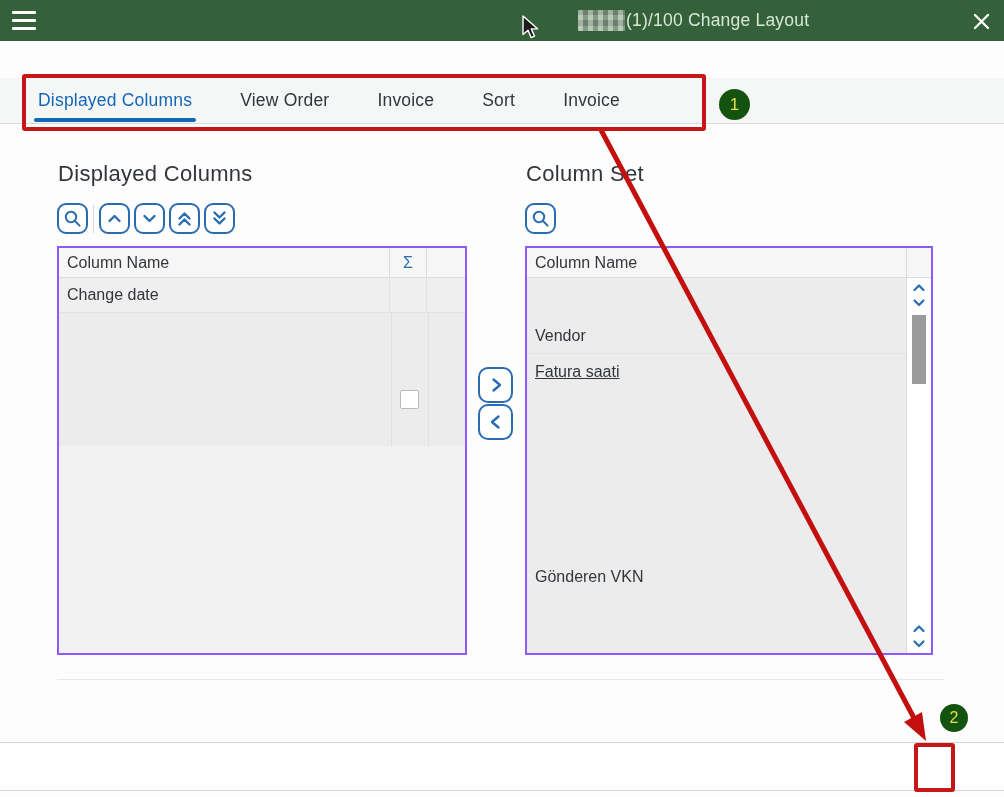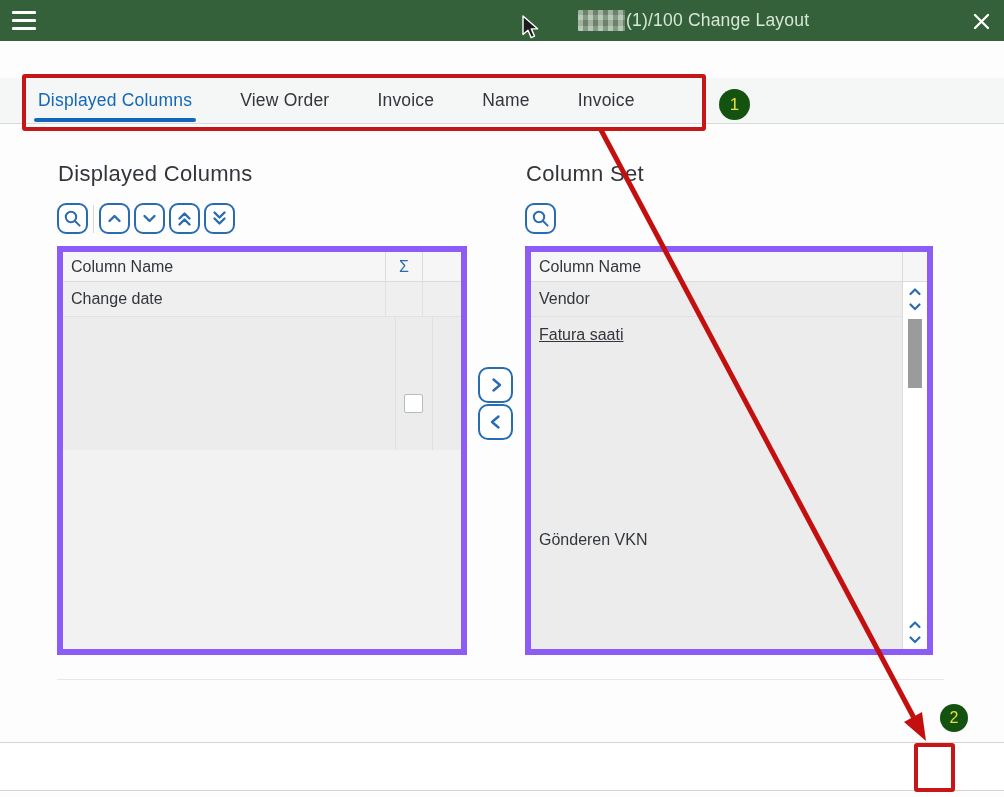--- a/index.html
+++ b/index.html
@@ -38,42 +38,42 @@
 
   
   .toolbar { position:absolute; display:flex; gap:4px; align-items:center; }
   .toolbar-left { left:57px; top:203px; }
   .toolbar-right { left:525px; top:203px; }
   .icon-btn { width:31px; height:31px; background:#fff; border:2.2px solid #2a6cb0; border-radius:9px;
               display:flex; align-items:center; justify-content:center; cursor:pointer; padding:0; }
   .tb-divider { width:1px; height:28px; background:#d8d8d8; margin:0 1px; }
 
   
-  .card { position:absolute; top:246px; height:409px; border:6px solid #8b5cf6; background:#f2f2f3; }
+  .card { position:absolute; top:246px; height:409px; border:2px solid #8b5cf6; background:#f2f2f3; }
   .card-left { left:57px; width:410px; }
   .card-right { left:525px; width:408px; background:#ececed; display:flex; flex-direction:column; }
   .thead { display:flex; height:30px; background:#f6f6f7; border-bottom:1px solid #dcdcdd;
            font-size:16px; color:#32363a; }
   .th-name { flex:1; display:flex; align-items:center; padding-left:8px; }
   .th-sum { width:37px; border-left:1px solid #dcdcdd; display:flex; align-items:center; justify-content:center;
             color:#2a6cb0; font-size:16px; }
   .th-extra { width:39px; border-left:1px solid #dcdcdd; }
   .trow { display:flex; height:35px; background:#efeff0; border-bottom:1px solid #e1e1e2;
           font-size:16px; cursor:pointer; }
   .td-name { flex:1; display:flex; align-items:center; padding-left:8px; }
   .td-sum { width:37px; } .td-extra { width:39px; }
   .tbody-fill { position:relative; height:133px; background:#ececed; }
   .vsep { position:absolute; top:0; bottom:0; width:1px; background:#e0e0e1; }
   .vsep-1 { left:332px; } .vsep-2 { left:369px; }
   .sum-checkbox { position:absolute; left:341px; top:77px; width:19px; height:19px; background:#ffffff;
                   border:1.6px solid #b4bcc3; border-radius:2px; cursor:pointer; }
 
   
   .rbody { position:relative; flex:1; display:flex; }
-  .rmain { position:relative; flex:1; }
+  .rmain { position:relative; flex:1;margin-top:41px; }
   .rrow { position:absolute; left:0; right:0; height:35px; display:flex; align-items:center;
           padding-left:8px; font-size:16px; cursor:pointer; }
   .row-vendor { top:0; border-bottom:1px solid #e1e1e2; }
   .row-fatura { top:35px;text-decoration:underline; }
   .row-gonderen { top:240px; }
   .rscroll { position:relative; width:25px; border-left:1px solid #dcdcdd; background:#ffffff; }
   .sb-chev { position:absolute; left:50%; transform:translateX(-50%); cursor:pointer; line-height:0; }
   .sb-up-top { top:5px; } .sb-down-top { top:20px; }
   .sb-up-bot { bottom:20px; } .sb-down-bot { bottom:5px; }
   .sb-thumb { position:absolute; left:5px; top:37px; width:14px; height:69px; background:#9b9b9b; cursor:pointer; }
@@ -127,21 +127,21 @@
     <div class="tab active">
         <span>Displayed Columns</span>
       </div>
     <div class="tab">
         <span>View Order</span>
       </div>
     <div class="tab">
         <span>Invoice</span>
       </div>
     <div class="tab">
-        <span>Name</span>
+        <span>Sort</span>
       </div>
     <div class="tab">
         <span>Invoice</span>
       </div>
   </nav>
 
   <h2 class="section-heading heading-left" style="font-weight:400;">Displayed Columns</h2>
   <h2 class="section-heading heading-right" style="font-weight:400;">Column Set</h2>
 
   <div class="toolbar toolbar-left">

